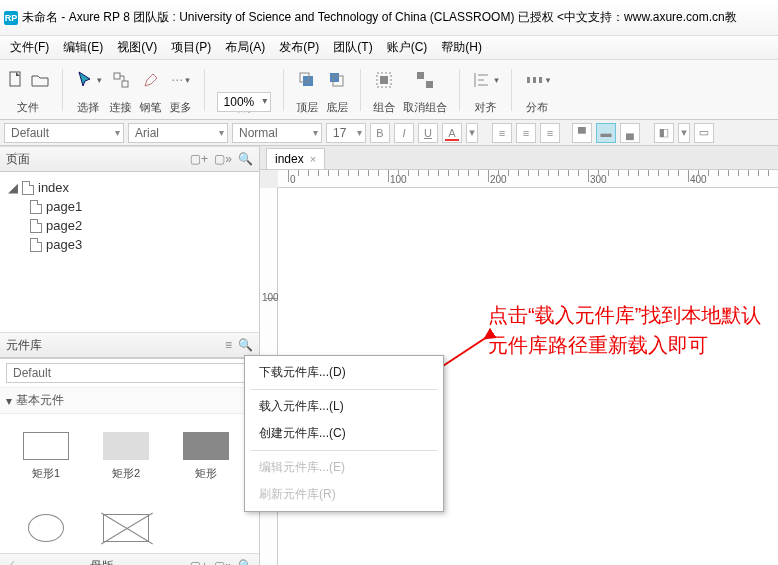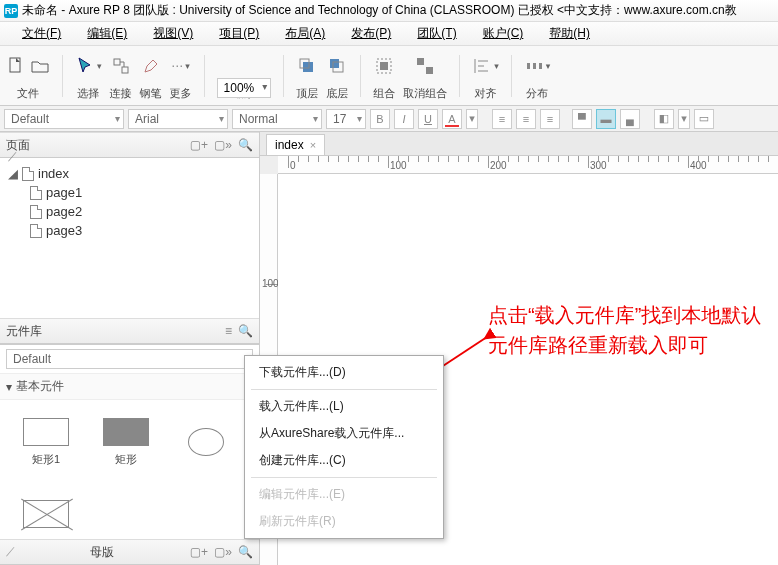--- a/index.html
+++ b/index.html
@@ -1,19 +1,19 @@
 <!DOCTYPE html>
 <html><head>
 <meta charset="utf-8">
 <style>
   * { box-sizing: border-box; margin: 0; padding: 0; font-family: "Microsoft YaHei", Arial, sans-serif; }
   body { width: 778px; height: 565px; overflow: hidden; background: #fff; font-size: 12px; position: relative; }
-  .titlebar { height: 22px; background: linear-gradient(#fff,#f4f4f4); display: flex; align-items: center; padding: 0 4px; border-bottom: 1px solid #ddd; }
+  .titlebar { height: 36px; background: linear-gradient(#fff,#f4f4f4); display: flex; align-items: center; padding: 0 4px; border-bottom: 1px solid #ddd; }
   .titlebar .logo { width: 14px; height: 14px; background: #00a0d2; color:#fff; font-size:9px; font-weight:bold; display:flex; align-items:center; justify-content:center; border-radius:2px; margin-right:4px;}
-  .menubar { height: 24px; background: linear-gradient(#fdfdfd,#f2f2f2); display: flex; align-items: center; border-bottom: 1px solid #ddd; padding: 0 16px; gap: 14px; text-decoration: underline; }
+  .menubar { height: 24px; background: linear-gradient(#fdfdfd,#f2f2f2); display: flex; align-items: center; border-bottom: 1px solid #ddd; padding: 0 4px; gap: 2px; }
   .menubar span { padding: 2px 6px; cursor: default; }
   .toolbar { height: 60px; background: #f8f8f8; border-bottom: 1px solid #ccc; display: flex; align-items: flex-end; padding: 4px 6px; gap: 8px; }
   .tgroup { display: flex; flex-direction: column; align-items: center; gap: 2px; }
   .tgroup .icons { display:flex; gap:4px; align-items:center; height:36px;}
   .tgroup .lbl { font-size: 11px; color:#444; }
   .ticon { width: 20px; height: 20px; display:inline-block; position:relative; }
   .sep { width:1px; height:42px; background:#ddd; margin: 0 4px; align-self:center;}
   .zoom-sel { border:1px solid #ccc; padding:2px 16px 2px 6px; background:#fff; font-size:12px; position:relative;margin-top:43px;}
   .zoom-sel::after{content:"▾"; position:absolute; right:3px; top:2px; font-size:10px; color:#666;}
   .more-caret{font-size:9px; color:#666; margin-left:-2px;}
@@ -275,20 +275,24 @@
       <div class="section-head">
           <span>▾</span>
           <span>基本元件</span>
         </div>
       <div class="widgets">
         <div class="widget">
             <div class="shape1"></div>
             <span>矩形1</span>
           </div>
         <div class="widget">
+            <div class="shape2"></div>
+            <span>矩形2</span>
+          </div>
+        <div class="widget">
             <div class="shape3"></div>
             <span>矩形</span>
           </div>
         <div class="widget">
             <div class="ellipse"></div>
           </div>
         <div class="widget">
             <div class="imgbox"></div>
           </div>
       </div>
@@ -376,21 +380,20 @@
         <div class="tick-vlbl" style="top: 304px;">300</div>
       </div>
     <div class="canvas"></div>
   </div>
 </div>
 
 <div class="context-menu" id="ctxmenu">
     <div class="item">下载元件库...(D)</div>
     <div class="divider"></div>
     <div class="item">载入元件库...(L)</div>
-    <div class="item">从AxureShare载入元件库...</div>
     <div class="item">创建元件库...(C)</div>
     <div class="divider"></div>
     <div class="item disabled">编辑元件库...(E)</div>
     <div class="item disabled">刷新元件库(R)</div>
   </div>
 
 <div class="highlight-box" style="left:248px; top:398px; width:116px; height:24px;"></div>
 
 <svg class="arrow" style="left:370px; top:320px; width:130px; height:100px;" viewBox="0 0 130 100">
   <defs>

